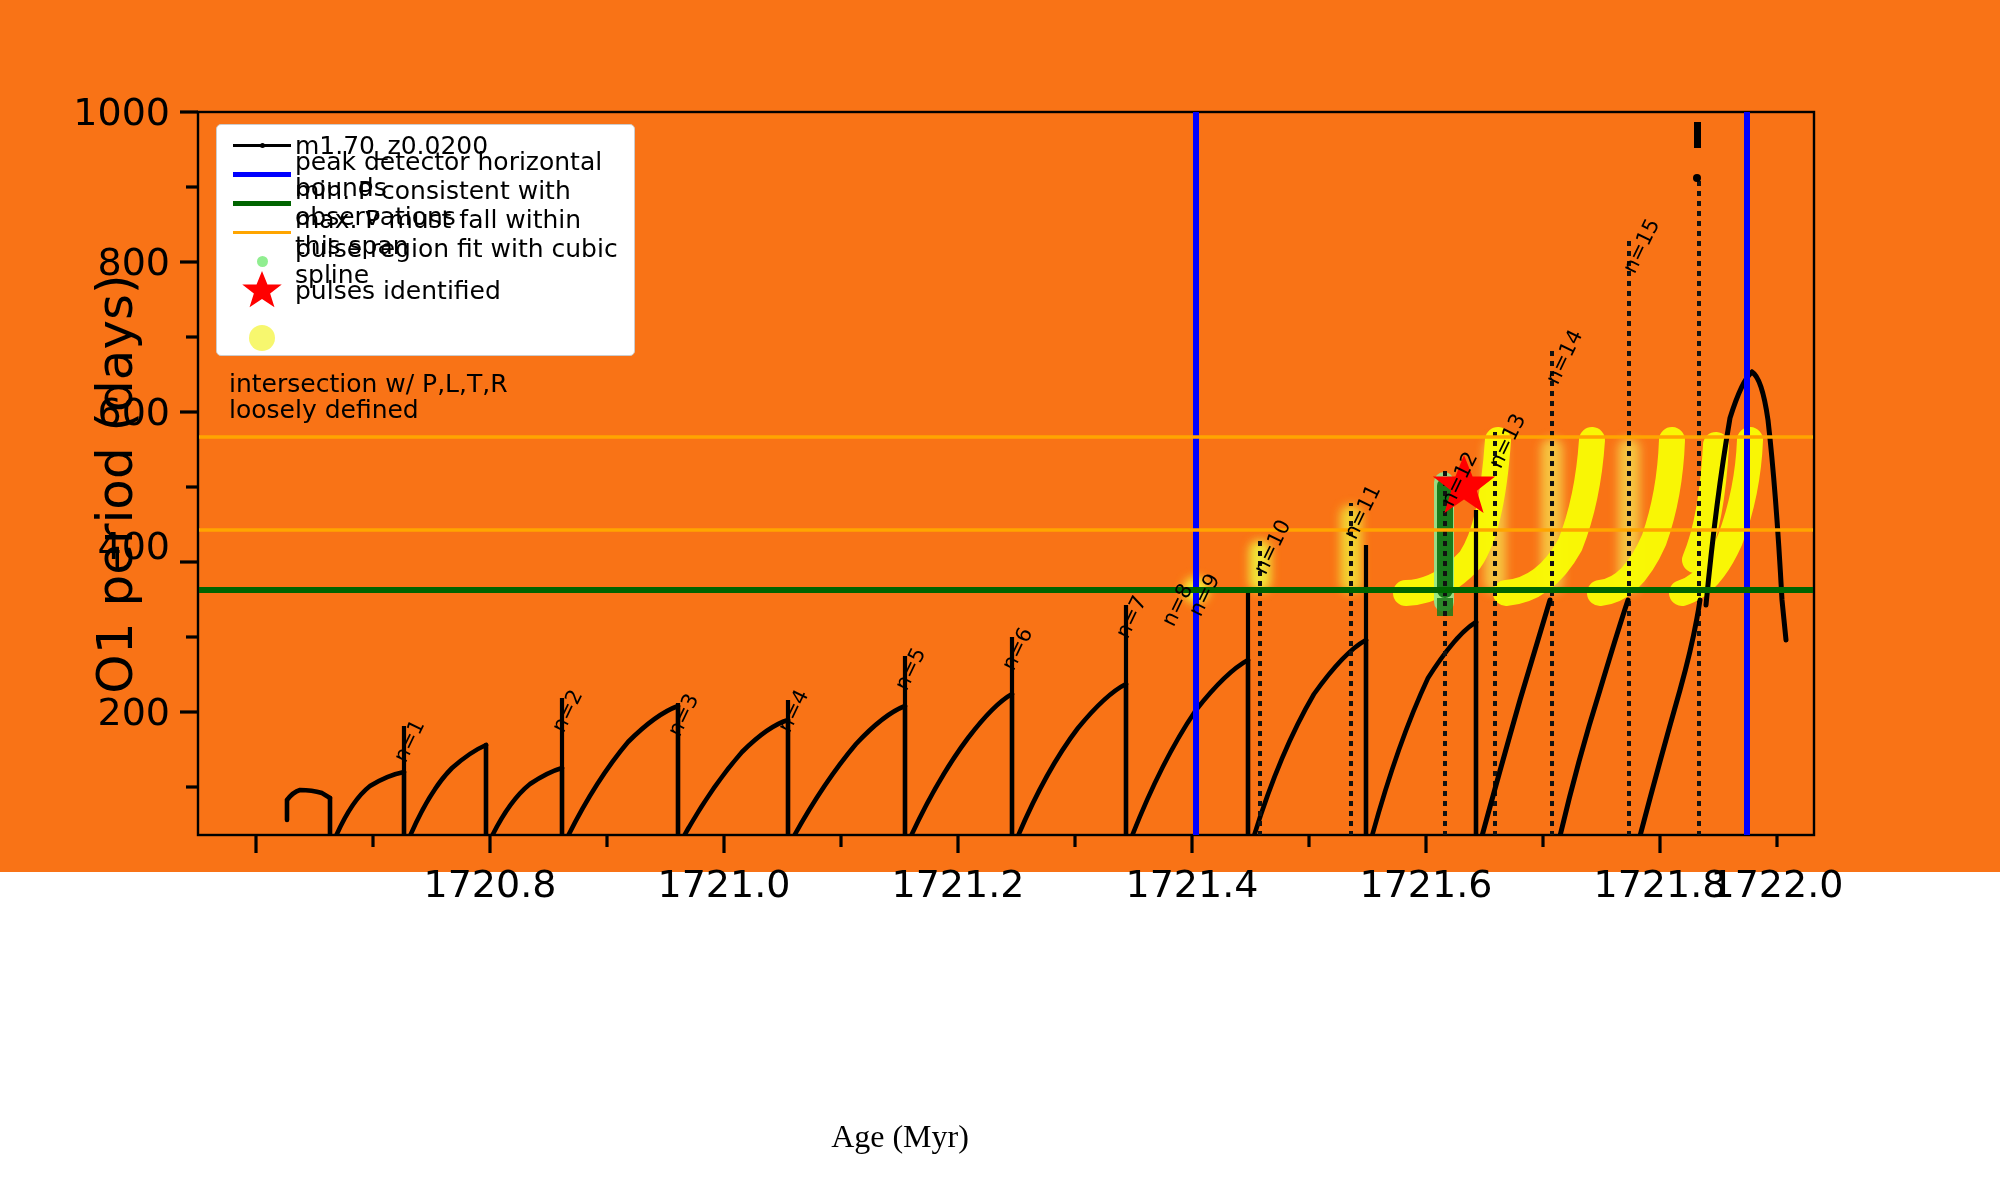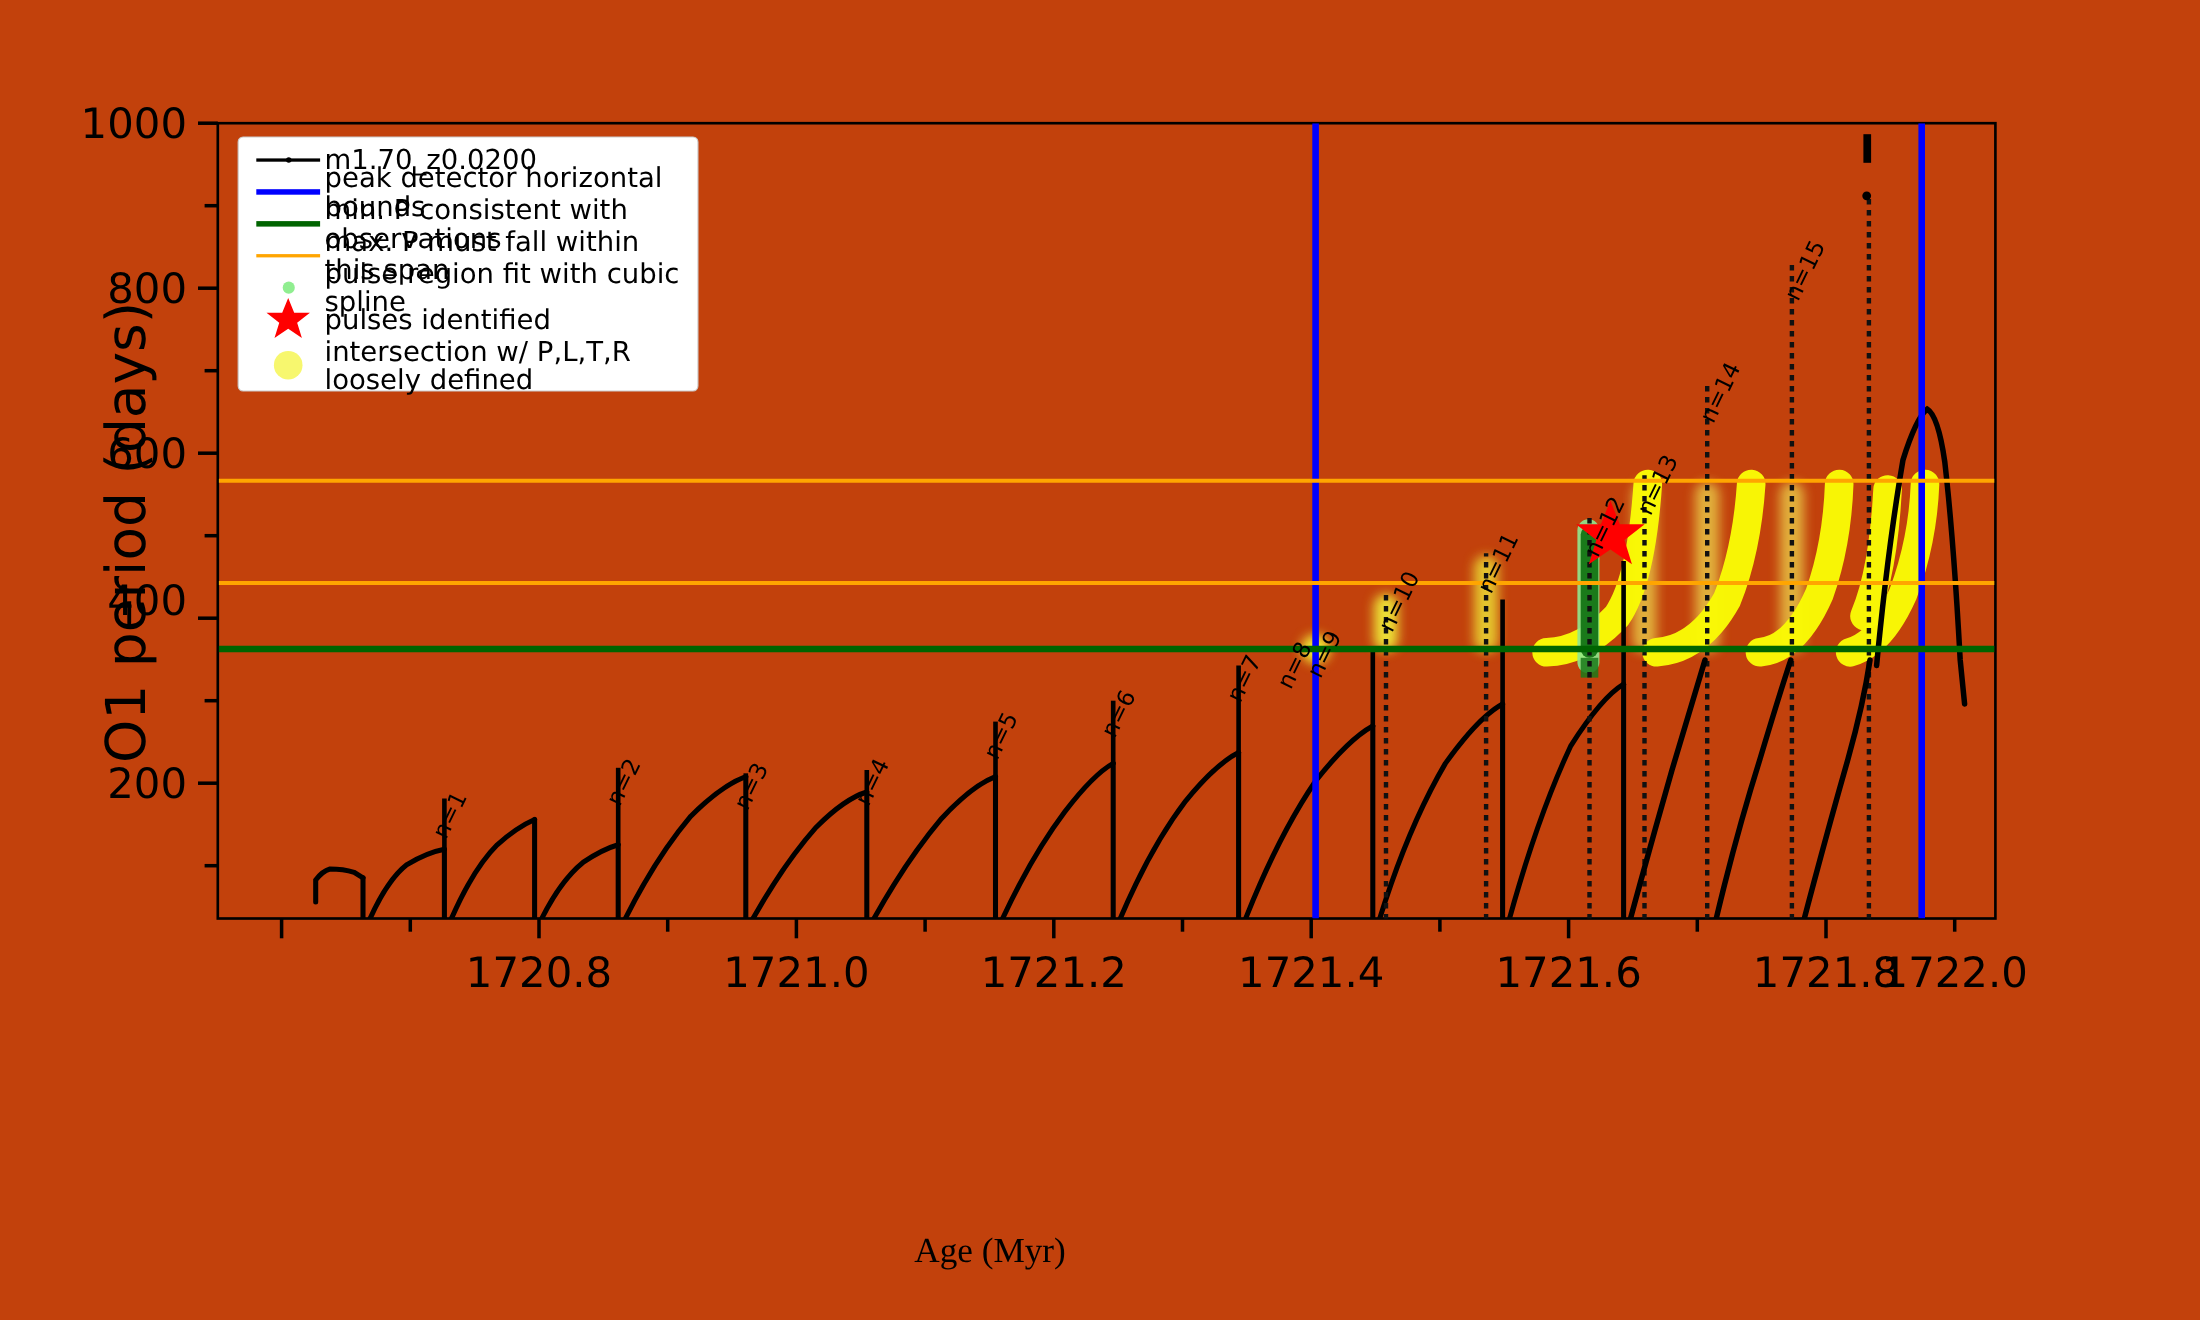--- a/index.html
+++ b/index.html
@@ -1,17 +1,17 @@
 <!DOCTYPE html>
 <html><head>
 <meta charset="utf-8">
 <style>
   html,body{margin:0;padding:0;background:#ffffff;}
   body{width:2000px;height:1200px;font-family:"DejaVu Sans",sans-serif;overflow:hidden;}
-  #fig{position:relative;width:2000px;height:1200px;background:#c2410c;}
+  #fig{position:relative;width:2000px;height:872px;background:#f97316;}
   #plot-svg{position:absolute;left:0;top:0;}
   .ylabel{
     position:absolute;
     left:-205px; top:455px;
     width:640px; text-align:center;
     transform:rotate(-90deg);
     transform-origin:center center;
     font-size:50px; color:#000;
     font-family:"DejaVu Sans",sans-serif;
     white-space:nowrap;
@@ -31,21 +31,21 @@
     border:1px solid #cccccc;
     border-radius:5px;
     box-sizing:border-box;
     padding:6px 0 16px 0;
   }
   .legend-row{
     display:flex; align-items:center;
     height:29px;
     padding-left:12px;
   }
-  .legend-row.tall{height:54px;align-items:flex-end;}
+  .legend-row.tall{height:54px;align-items:flex-start;flex-direction:column;}
   .lg-key{width:66px;flex:0 0 66px;display:flex;align-items:center;justify-content:center;position:relative;height:100%;}
   .lg-text{font-size:25px;color:#000;line-height:26px;font-family:"DejaVu Sans",sans-serif;white-space:pre-line;}
   .key-line{width:58px;height:3px;background:#000;position:relative;}
   .key-line.thick{height:5px;}
   .key-dotline::after{
     content:"";position:absolute;left:27px;top:-1px;width:5px;height:5px;border-radius:50%;background:#000;
   }
   .key-dot{width:11px;height:11px;border-radius:50%;}
   .key-blob{width:26px;height:26px;border-radius:50%;}
   .peak-label{

